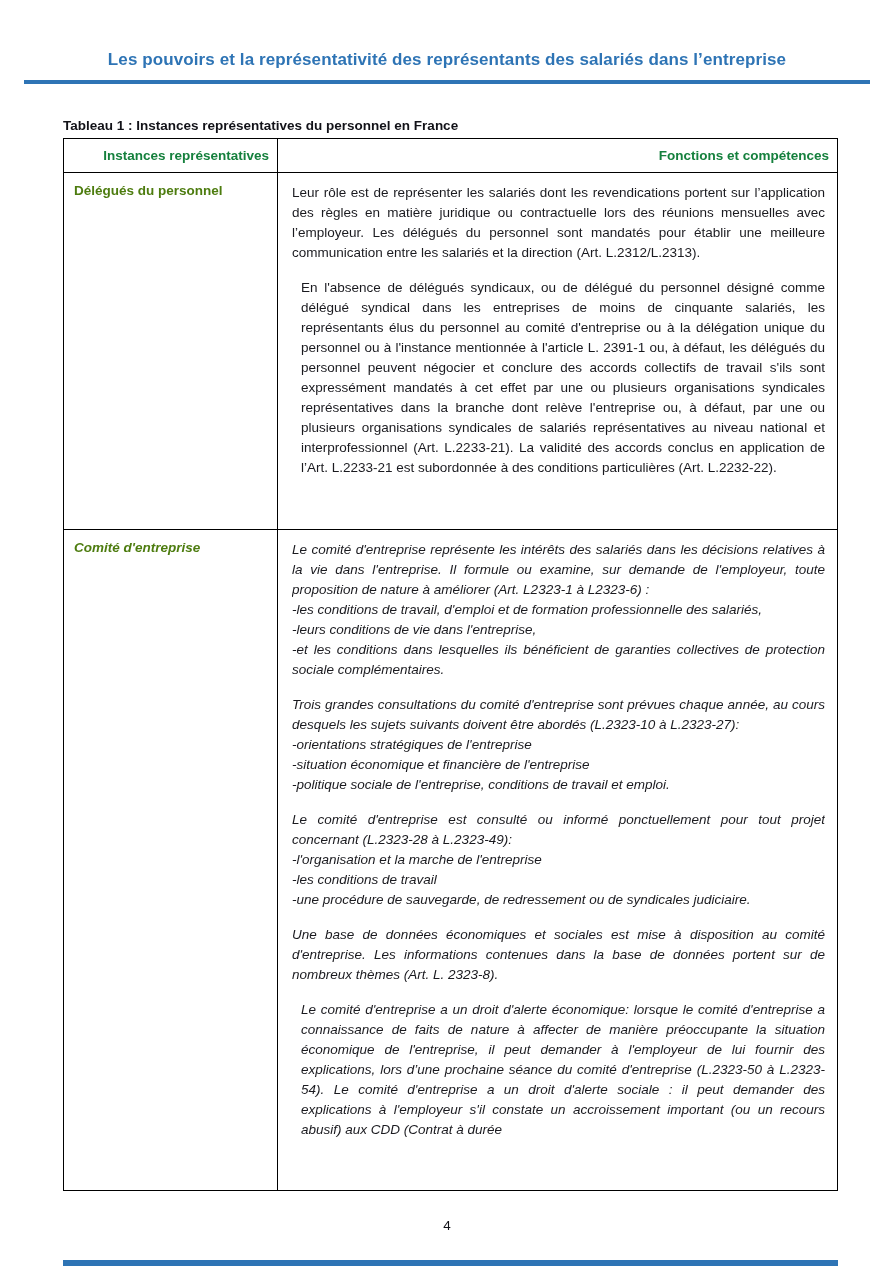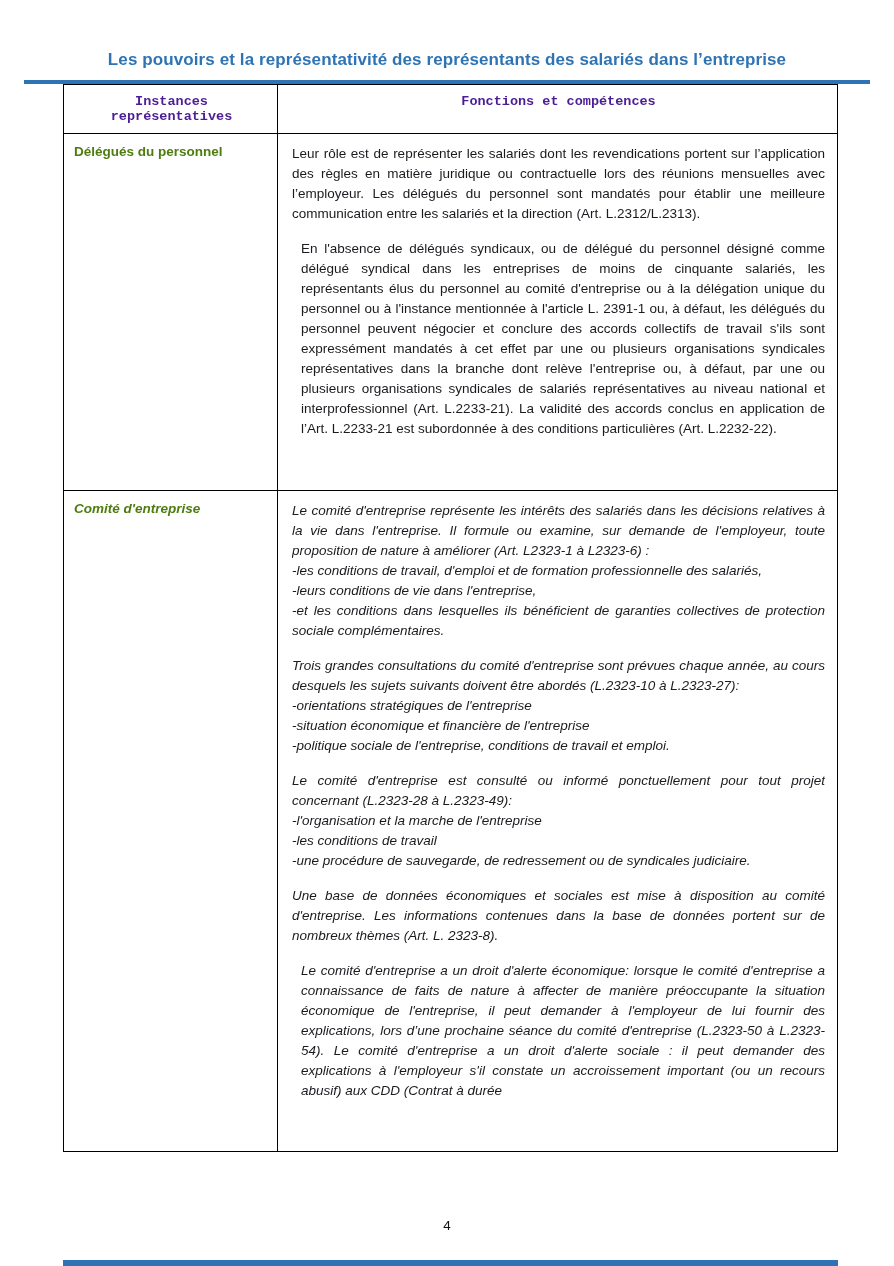--- a/index.html
+++ b/index.html
@@ -39,25 +39,24 @@
     border-collapse:collapse;
     table-layout:fixed;
   }
   table.personnel th, table.personnel td{
     border:1.5px solid #000;
     vertical-align:top;
     font-size:13.5px;
   }
   th.col-instances{width:195px;}
   th{
-    text-align:center;
+    text-align:right;
     font-weight:700;
     padding:9px 8px 9px 10px;
-    color:#4c1d95;
-    font-family:Liberation Mono, monospace;
+    color:#15803d;
   }
   td.instance-cell{
     font-weight:700;
     padding:10px 8px 0 10px;
     color:#4d7c0f;
   }
   td.functions-cell{
     padding:10px 12px 0 14px;
   }
   .cellwrap{overflow:hidden;}
@@ -88,20 +87,21 @@
 </head>
 <body>
 
 <div class="page">
 
   <div class="doc-header">
     <div class="doc-title">Les pouvoirs et la représentativité des représentants des salariés dans l’entreprise</div>
     <div class="header-rule"></div>
   </div>
 
+  <div class="table-caption">Tableau 1 : Instances représentatives du personnel en France</div>
 
   <table class="personnel">
     <thead>
       <tr>
         <th class="col-instances">Instances représentatives</th>
         <th class="col-fonctions">Fonctions et compétences</th>
       </tr>
     </thead>
     <tbody>
         <tr class="row-0">

